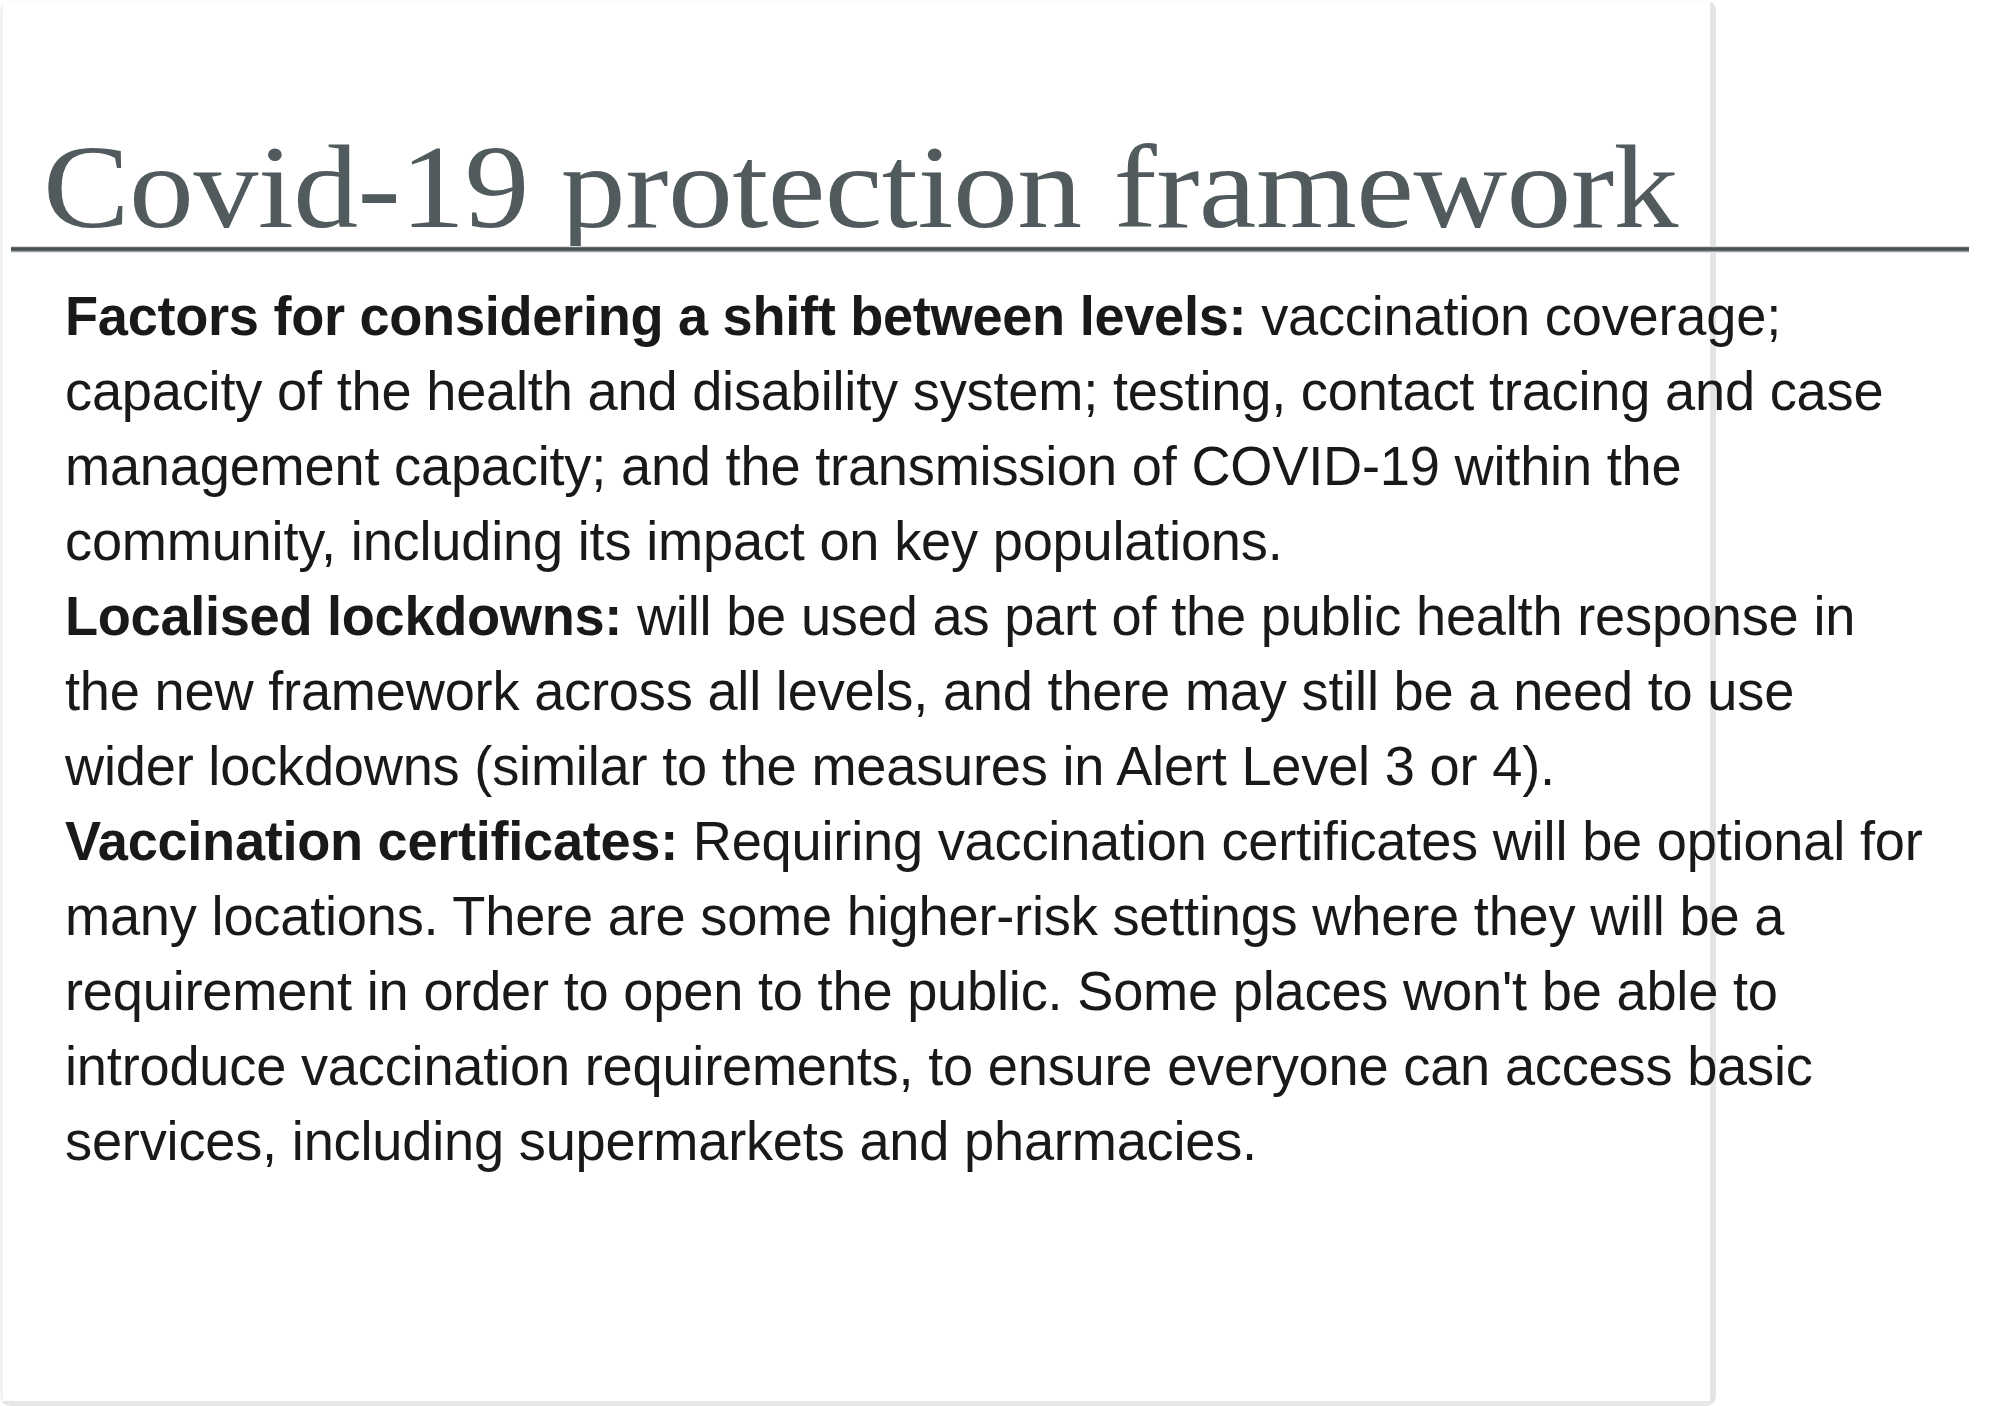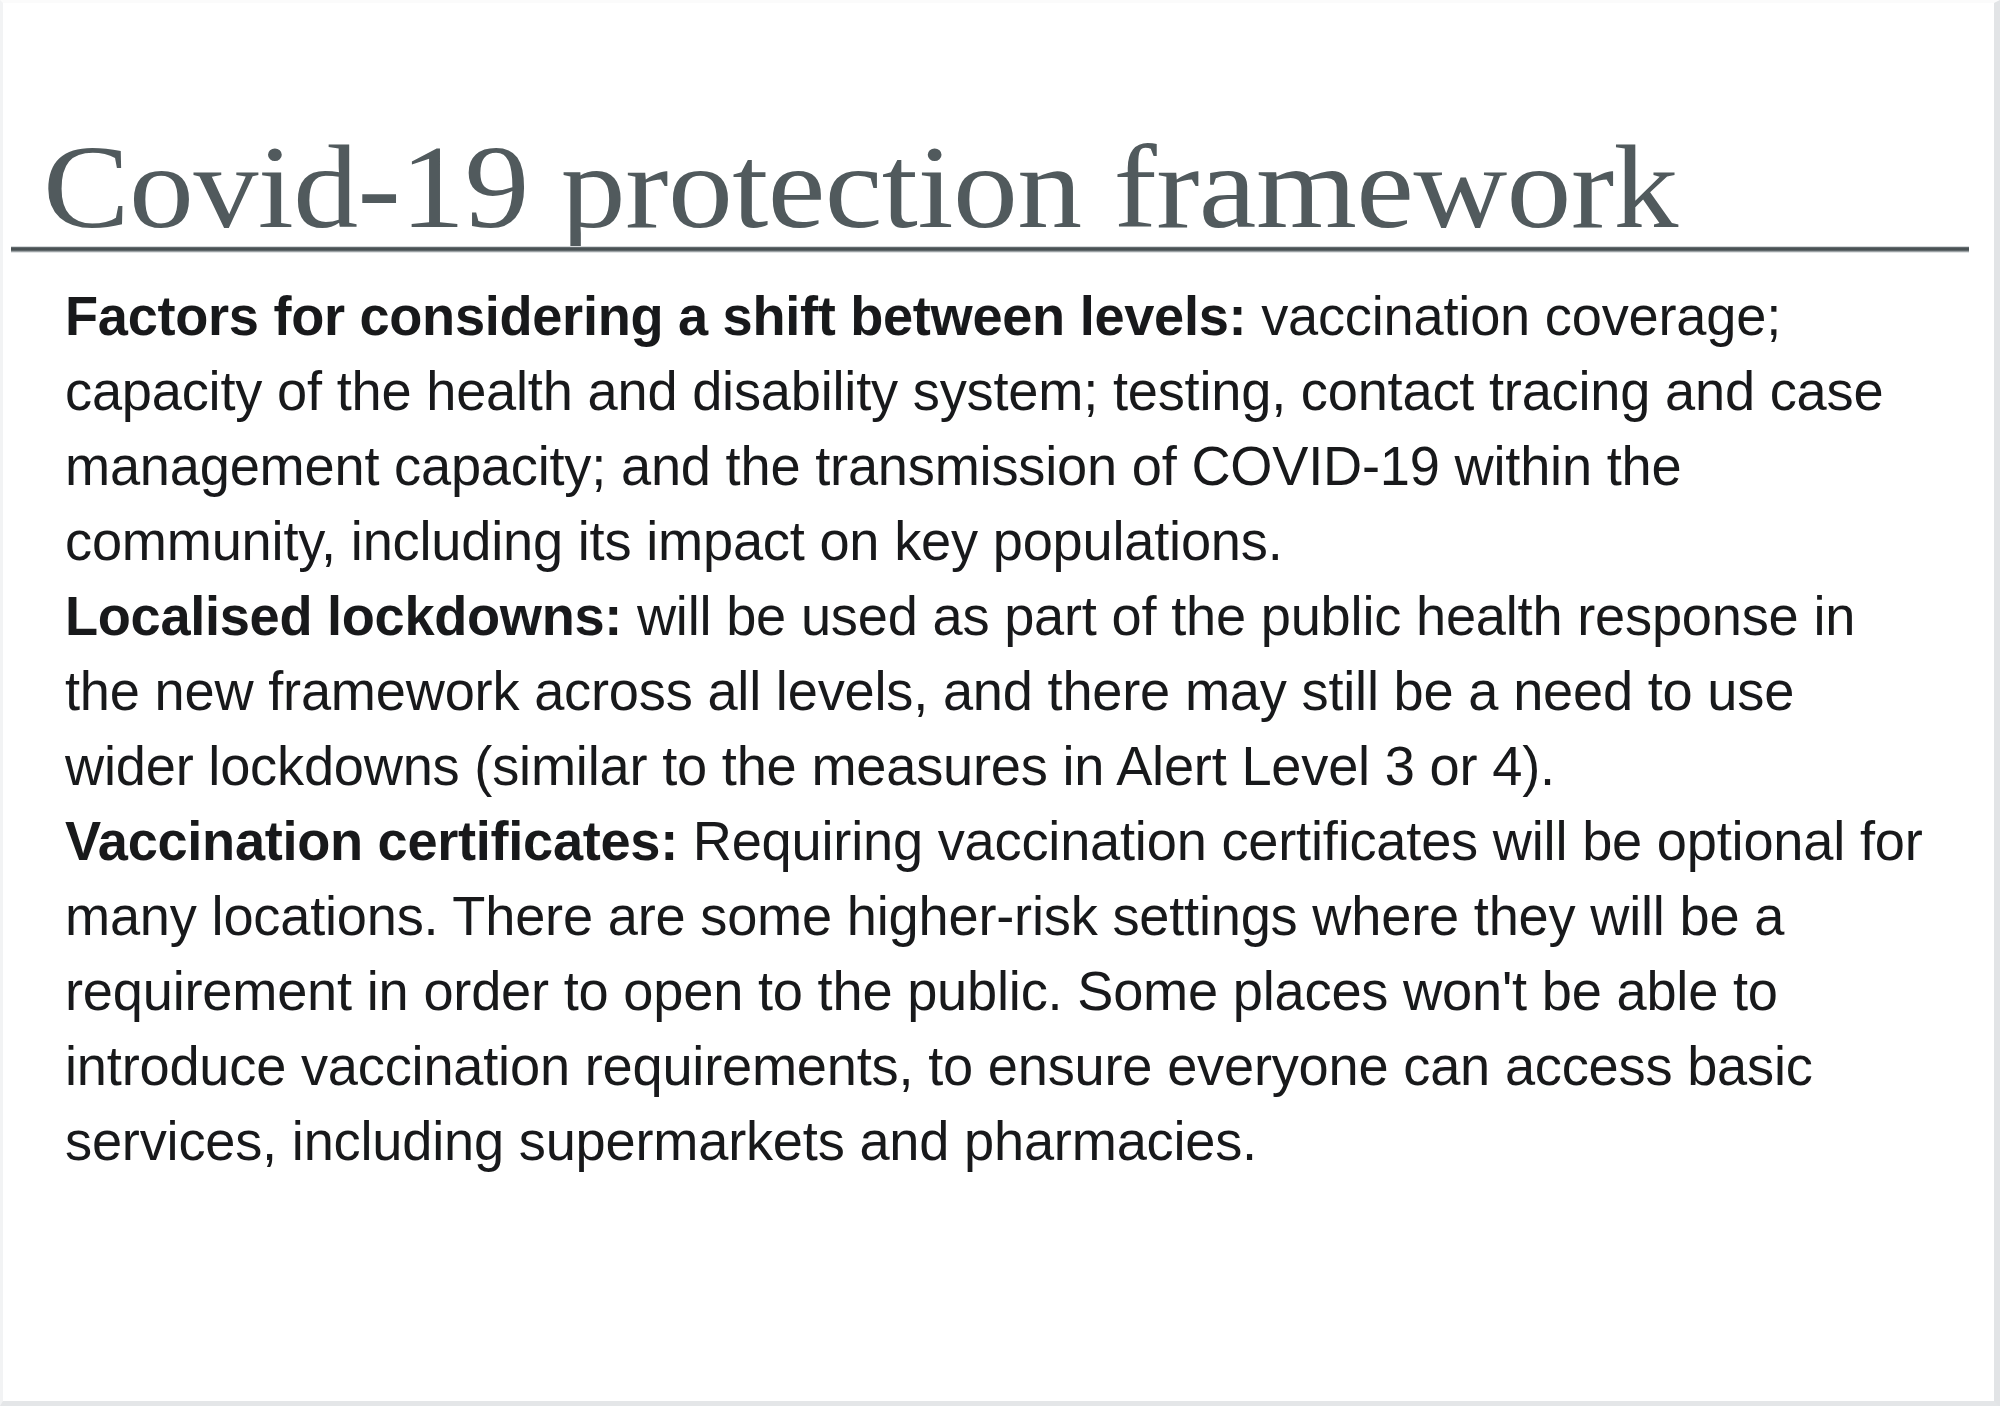--- a/index.html
+++ b/index.html
@@ -9,28 +9,29 @@
   }
   body {
     width: 2000px;
     height: 1406px;
     overflow: hidden;
     font-family: "Liberation Sans", sans-serif;
   }
 
   .page {
     position: relative;
-    width: 2000px;
+    width: 1716px;
     height: 1406px;
     box-sizing: border-box;
     background: #5eead4;
     border-right: 6px solid #e2e4e6;
     border-bottom: 5px solid #e4e6e8;
     border-left: 3px solid #f2f3f4;
     border-top: 3px solid #fbfbfb;
+    border-radius: 10px;
   }
 
   .inner {
     position: absolute;
     left: 0;
     top: 0;
     right: 0;
     bottom: 0;
     background: #ffffff;
   }

